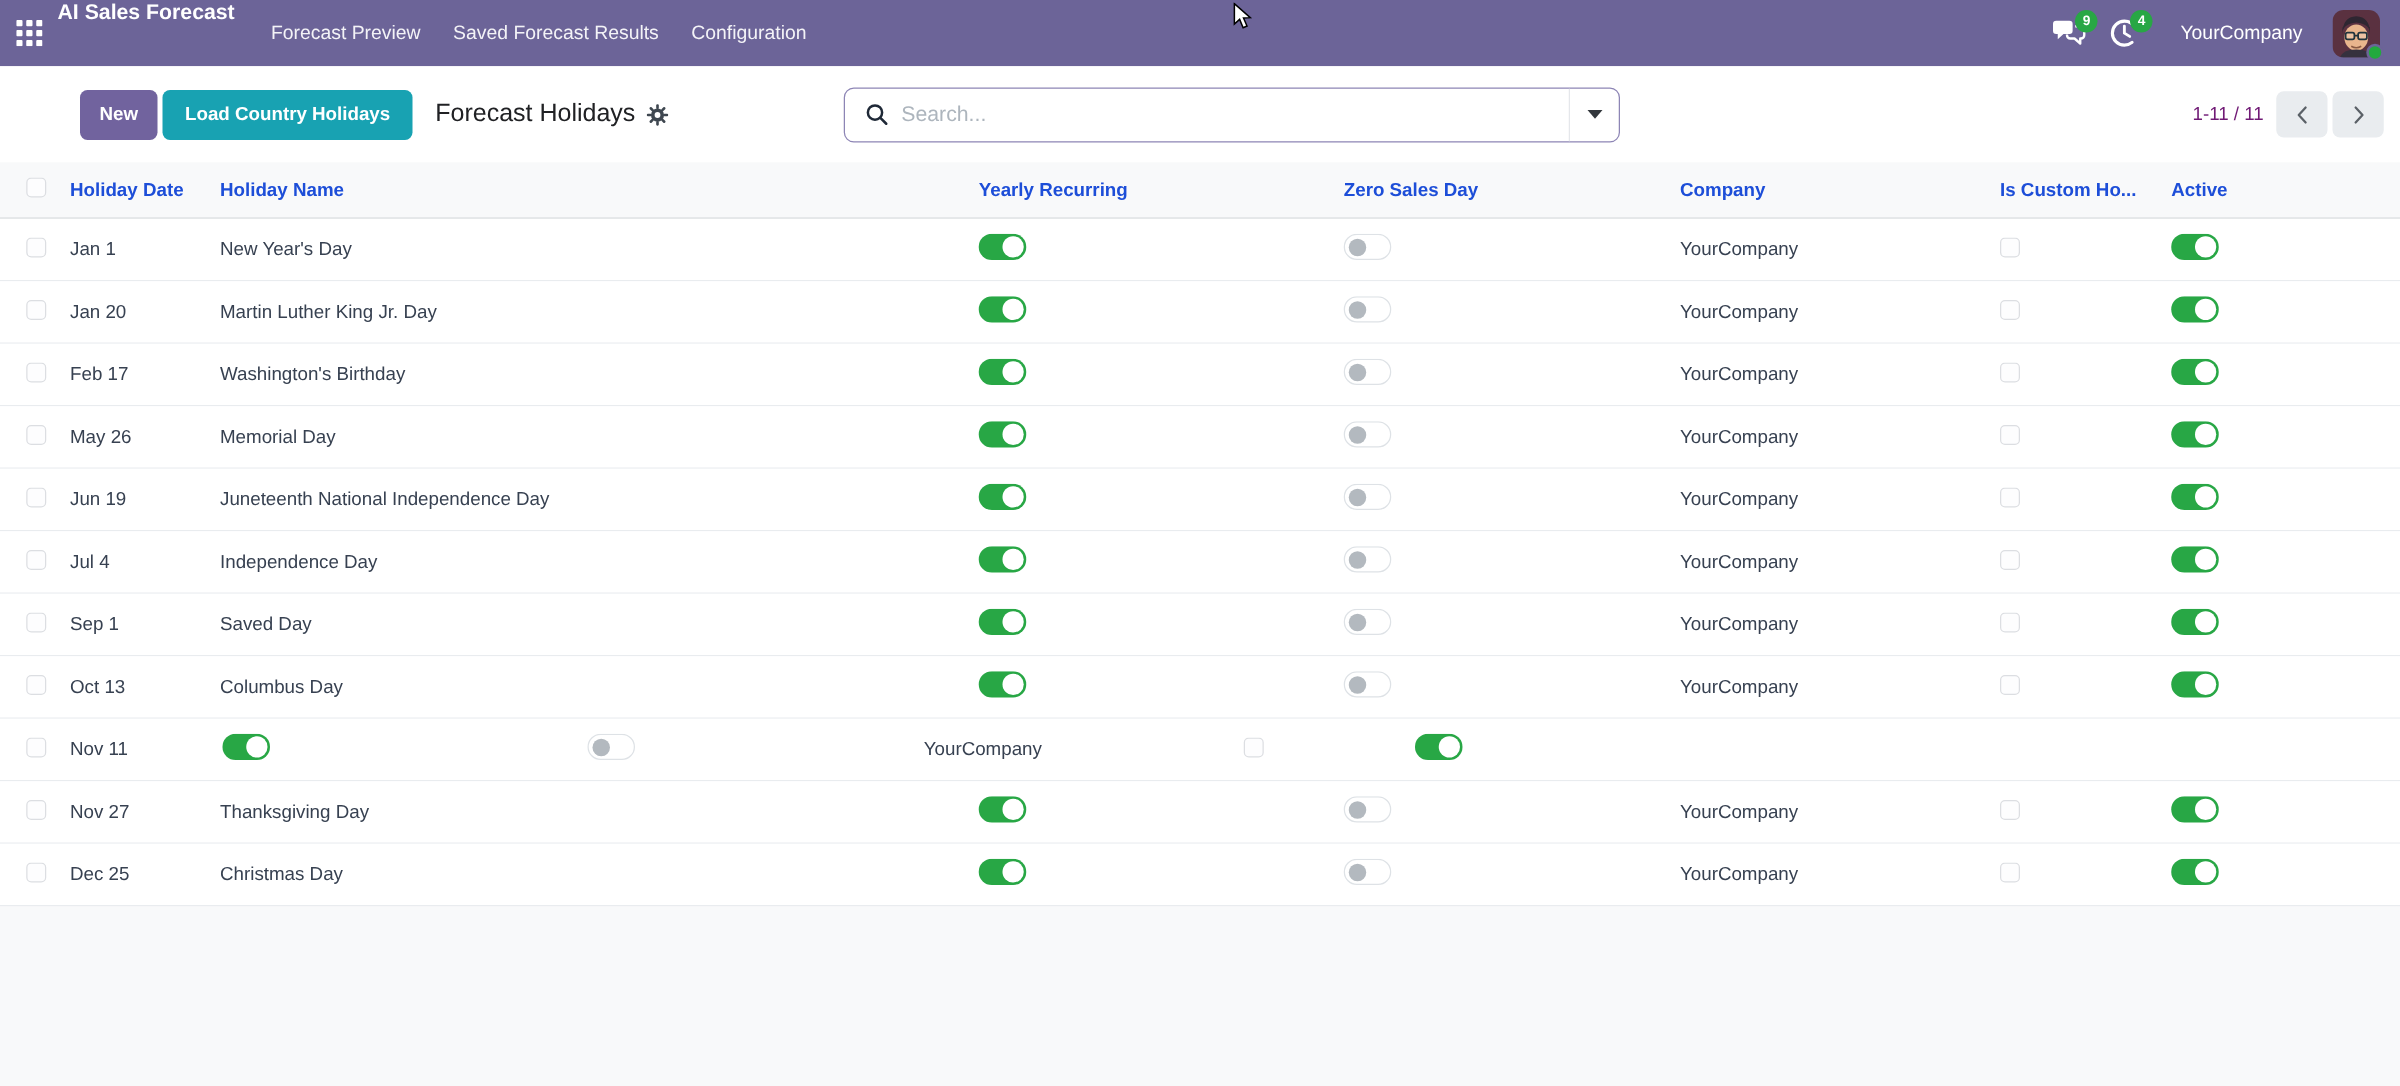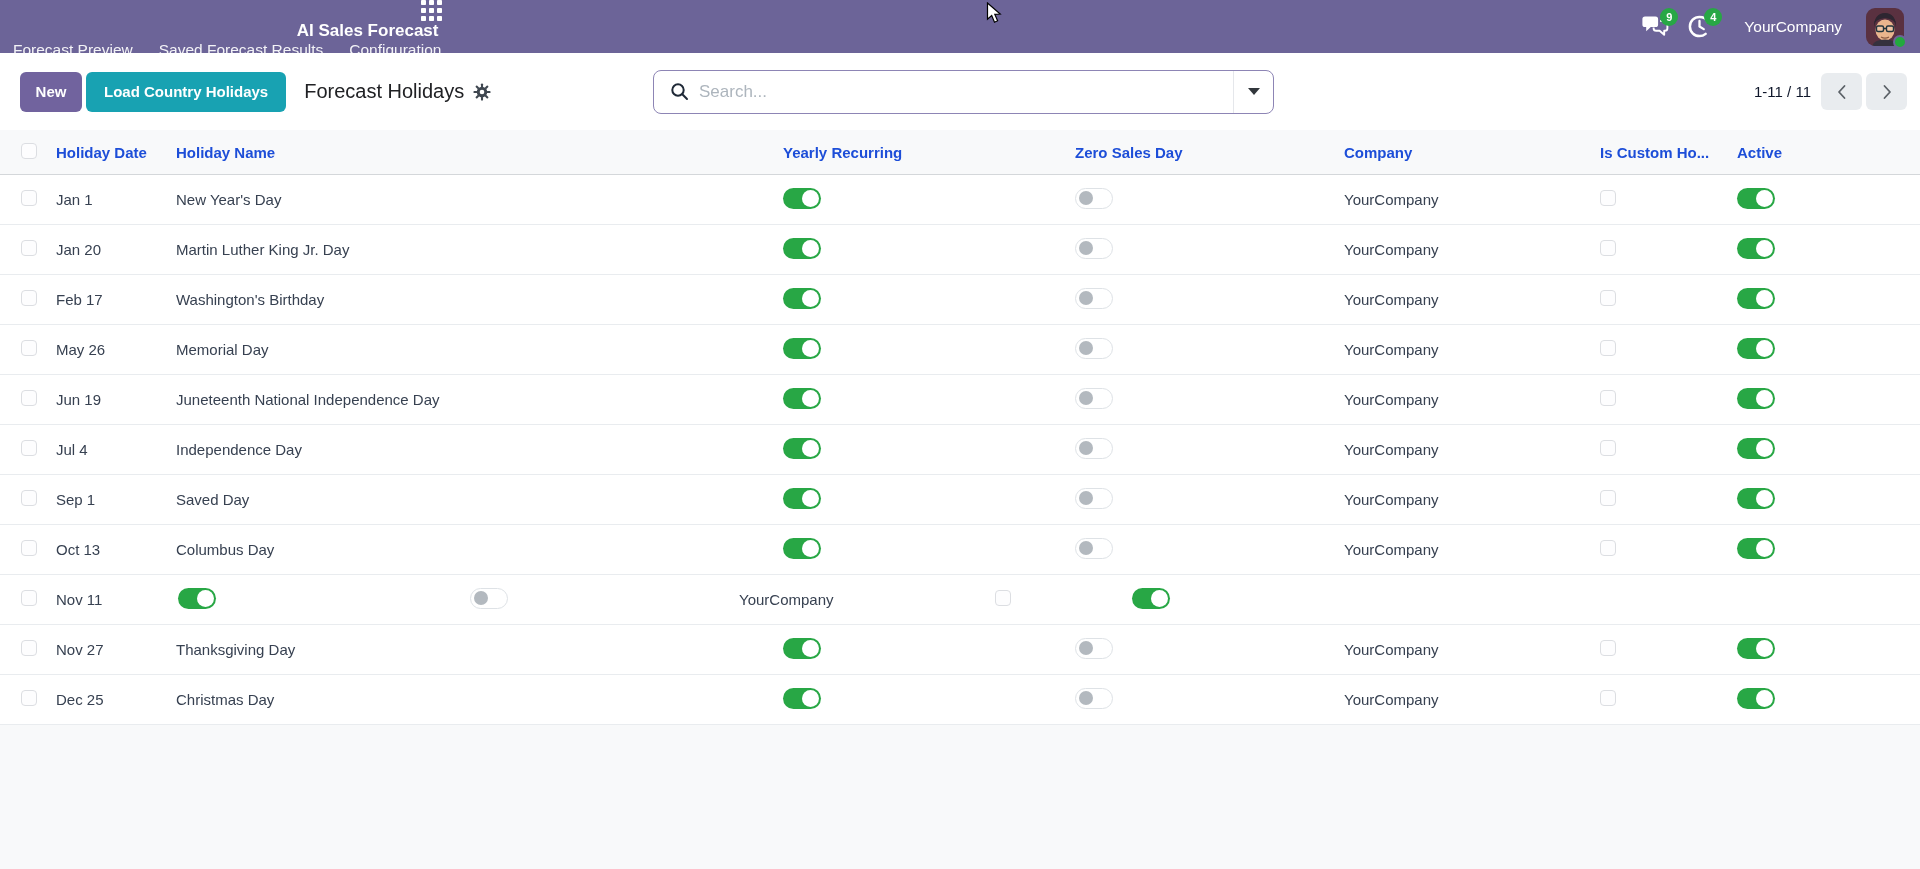--- a/index.html
+++ b/index.html
@@ -2,63 +2,63 @@
 <html style="--navbar-bg: #6C6498; --new-button-bg: #71639E; --load-button-bg: #18A2B2; --toggle-on: #28A745; --badge-bg: #28A745; --status-dot: #22A93E;"><head>
 <meta charset="utf-8">
 <style>
   * { margin:0; padding:0; box-sizing:border-box; }
   html,body { width:1920px; height:869px; overflow:hidden;
     font-family:"Liberation Sans", sans-serif; background:#f8f9fa; }
 
   
   .topbar { height:53px; background:var(--navbar-bg,#6C6498); display:flex;
     align-items:center; justify-content:space-between; color:#fff; }
-  .topbar-left { display:flex; align-items:flex-end; height:100%;flex-direction:column; }
+  .topbar-left { display:flex; align-items:flex-start; height:100%; }
   .apps-btn { width:46px; height:100%; display:flex; align-items:center; justify-content:center;
     background:transparent; border:none; cursor:pointer; }
   .app-name { font-size:17px; font-weight:700; color:#fff; padding-right:16px; white-space:nowrap; cursor:pointer; }
   .nav-items { display:flex; align-items:center; height:100%; }
   .nav-item { font-size:15.5px; color:rgba(255,255,255,.92); padding:0 13px; height:100%;
     display:flex; align-items:center; text-decoration:none; cursor:pointer; white-space:nowrap; }
   .topbar-right { display:flex; align-items:center; gap:10px; padding-right:16px; }
   .icon-wrap { position:relative; width:34px; height:34px; display:flex; align-items:center;
     justify-content:center; cursor:pointer; }
   .badge { position:absolute; top:-2px; right:-6px; min-width:18px; height:18px; border-radius:50%;
     background:var(--badge-bg,#28a745); color:#fff; font-size:11px; font-weight:700;
     display:flex; align-items:center; justify-content:center; }
   .company { font-size:15.5px; color:#fff; padding:0 14px 0 18px; cursor:pointer; white-space:nowrap; }
   .avatar { position:relative; width:38px; height:38px; cursor:pointer; }
   .avatar svg { border-radius:9px; display:block; }
   .status-dot { position:absolute; right:-3px; bottom:-3px; width:14px; height:14px; border-radius:50%;
     background:var(--status-dot,#22a93e); border:2.5px solid var(--navbar-bg,#6C6498); }
 
   
   .control-panel { height:77px; background:#fff; display:flex; align-items:center; }
-  .cp-left { flex:1; display:flex; align-items:center; padding-left:20px; }
+  .cp-left { flex:1; display:flex; align-items:center; padding-left:20px;margin-left:44px; }
   .btn { height:40px; border:none; border-radius:6px; font-size:15px; font-weight:500;
     color:#fff; cursor:pointer; font-family:inherit; }
   .btn-new { background:var(--new-button-bg,#71639E); width:62px; margin-right:4px; font-weight:700; }
   .btn-load { background:var(--load-button-bg,#18A2B2); padding:0 18px; margin-right:18px; font-weight:700; }
   .breadcrumb { display:flex; align-items:center; gap:9px; }
   .page-title { font-size:20px; color:#202124; white-space:nowrap; }
   .gear { display:flex; align-items:center; cursor:pointer; }
 
   .searchbox { width:621px; height:44px; border:1px solid #8d85b5; border-radius:8px;
     display:flex; align-items:center; background:#fff; }
   .search-icon-wrap { padding:0 10px 0 16px; display:flex; align-items:center; }
   .searchbox input { flex:1; border:none; outline:none; font-size:17px; color:#8b5cf6;
     font-family:inherit; background:transparent; }
   .searchbox input::placeholder { color:#adb5bd; }
   .search-toggle { width:40px; height:100%; border-left:1px solid #e5e7eb; display:flex;
     align-items:center; justify-content:center; cursor:pointer; }
   .caret-down { width:0; height:0; border-left:6px solid transparent; border-right:6px solid transparent;
     border-top:7px solid #32373c; }
 
   .cp-right { flex:1; display:flex; align-items:center; justify-content:flex-end; padding-right:13px; }
-  .pager-text { font-size:15px; color:#0f172a; margin-right:10px; white-space:nowrap; }
+  .pager-text { font-size:15px; color:#701a75; margin-right:10px; white-space:nowrap; }
   .pager-btn { width:41px; height:37px; background:#e9ecef; border:none; border-radius:6px;
     display:flex; align-items:center; justify-content:center; cursor:pointer; }
   .pager-btn + .pager-btn { margin-left:4px; }
 
   
   .list-header { height:45px; background:#f8f9fa; border-bottom:1px solid #d4d7da;
     display:flex; align-items:center; }
   .list-header .th { font-size:15px; font-weight:700; color:#1d4ed8; cursor:pointer; white-space:nowrap;
     overflow:hidden; text-overflow:ellipsis; }
   .list-row { height:50px; background:#fff; border-bottom:1px solid #e9ecef;

